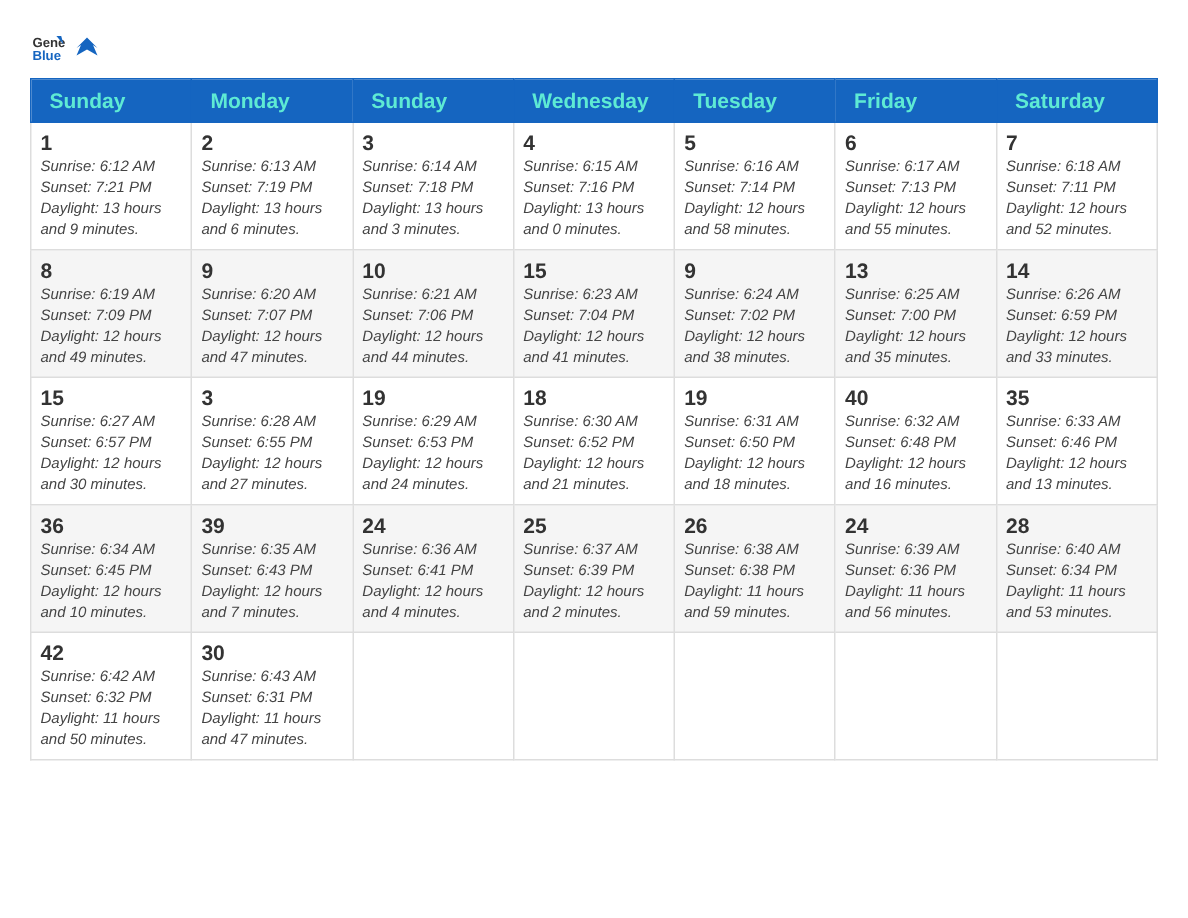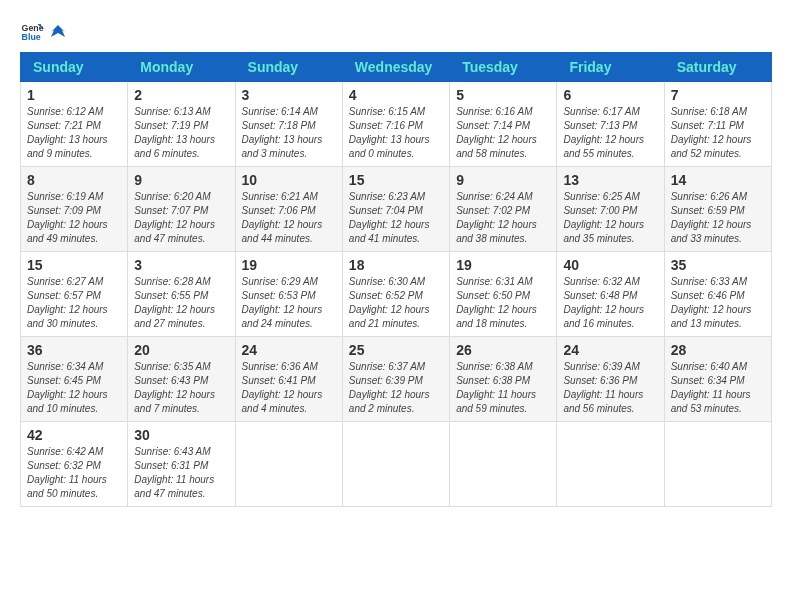--- a/index.html
+++ b/index.html
@@ -219,21 +219,21 @@
           <span class="day-number">35</span>
           <div class="day-info">Sunrise: 6:33 AM<br>Sunset: 6:46 PM<br>Daylight: 12 hours<br>and 13 minutes.</div>
         </td>
       </tr>
       <tr>
         <td>
           <span class="day-number">36</span>
           <div class="day-info">Sunrise: 6:34 AM<br>Sunset: 6:45 PM<br>Daylight: 12 hours<br>and 10 minutes.</div>
         </td>
         <td>
-          <span class="day-number">20</span>
+          <span class="day-number">39</span>
           <div class="day-info">Sunrise: 6:35 AM<br>Sunset: 6:43 PM<br>Daylight: 12 hours<br>and 7 minutes.</div>
         </td>
         <td>
           <span class="day-number">24</span>
           <div class="day-info">Sunrise: 6:36 AM<br>Sunset: 6:41 PM<br>Daylight: 12 hours<br>and 4 minutes.</div>
         </td>
         <td>
           <span class="day-number">25</span>
           <div class="day-info">Sunrise: 6:37 AM<br>Sunset: 6:39 PM<br>Daylight: 12 hours<br>and 2 minutes.</div>
         </td>

